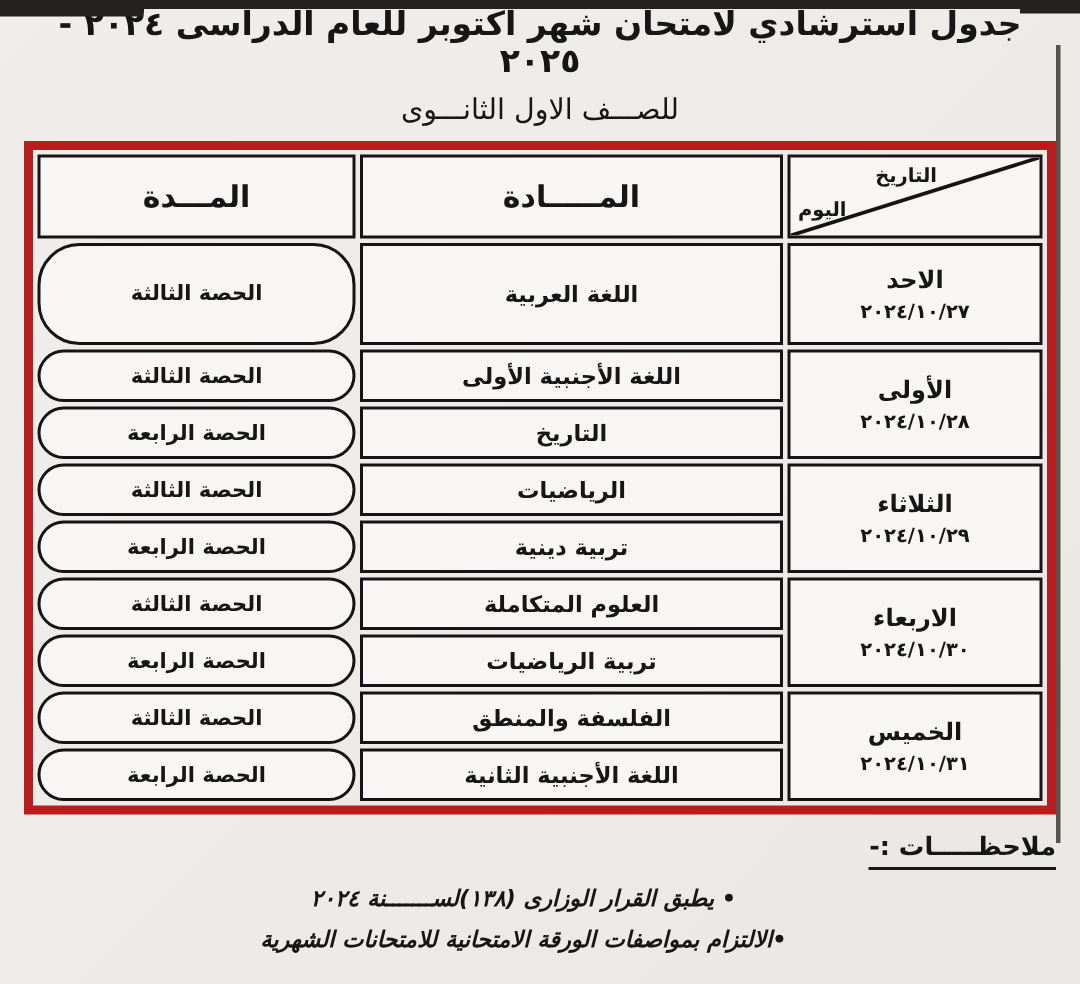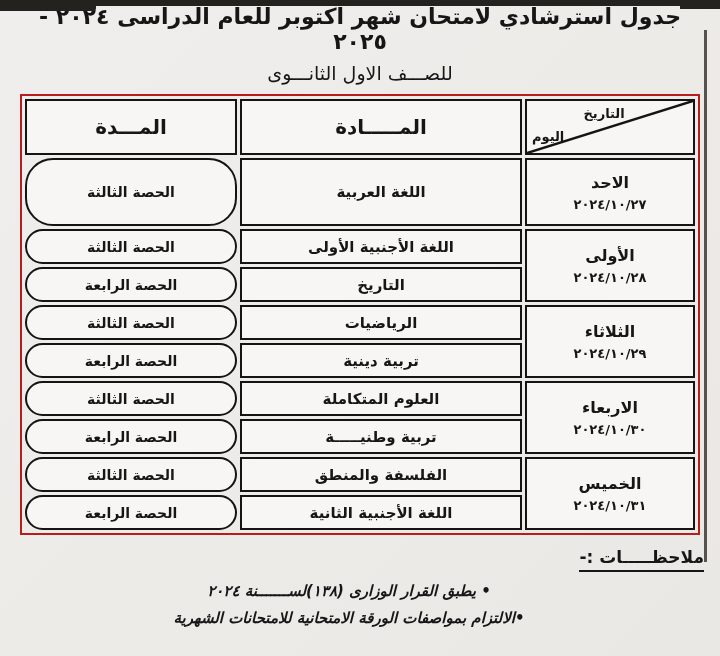--- a/index.html
+++ b/index.html
@@ -21,21 +21,21 @@
   .page-title{
     font-weight:bold;font-size:22px;text-align:center;
     margin:4px 30px 0 30px;letter-spacing:0;
   }
   .page-subtitle{
     font-weight:normal;font-size:19px;text-align:center;margin-top:8px;
   }
 
   table.schedule{
     border-collapse:separate;border-spacing:3px;
-    border:2px solid #b91c1c;
+    border:6px solid #b91c1c;
     margin:10px auto 0 auto;
     background:transparent;
     table-layout:fixed;
   }
   table.schedule td{
     border:2px solid #141414;
     background:#f7f6f4;
     font-weight:bold;text-align:center;vertical-align:middle;
     padding:2px 4px;overflow:hidden;
   }
@@ -125,21 +125,21 @@
       </tr>
       <tr class="sub">
         <td rowspan="2">
           <div class="day-name">الاربعاء</div>
           <div class="day-date">٢٠٢٤/١٠/٣٠</div>
         </td>
         <td class="subject-cell">العلوم المتكاملة</td>
         <td class="duration-cell">الحصة الثالثة</td>
       </tr>
       <tr class="sub">
-        <td class="subject-cell">تربية وطنيـــــة</td>
+        <td class="subject-cell">تربية الرياضيات</td>
         <td class="duration-cell">الحصة الرابعة</td>
       </tr>
       <tr class="sub">
         <td rowspan="2">
           <div class="day-name">الخميس</div>
           <div class="day-date">٢٠٢٤/١٠/٣١</div>
         </td>
         <td class="subject-cell">الفلسفة والمنطق</td>
         <td class="duration-cell">الحصة الثالثة</td>
       </tr>

